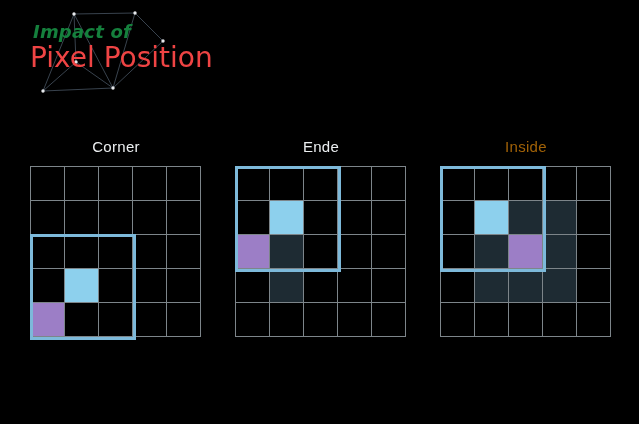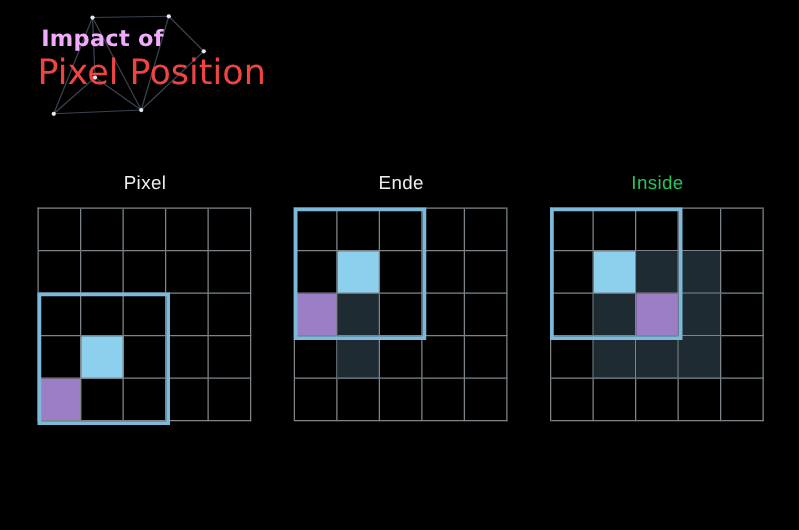--- a/index.html
+++ b/index.html
@@ -50,25 +50,25 @@
       <line x1="76" y1="62" x2="113" y2="88" stroke="#39434e" stroke-width="1"></line>
       <line x1="76" y1="62" x2="43" y2="91" stroke="#39434e" stroke-width="1"></line>
       <line x1="43" y1="91" x2="113" y2="88" stroke="#39434e" stroke-width="1"></line>
       <circle cx="74" cy="14" r="1.7" fill="#e6e9ec"></circle>
       <circle cx="135" cy="13" r="1.7" fill="#e6e9ec"></circle>
       <circle cx="163" cy="41" r="1.7" fill="#e6e9ec"></circle>
       <circle cx="76" cy="62" r="1.7" fill="#e6e9ec"></circle>
       <circle cx="113" cy="88" r="1.7" fill="#e6e9ec"></circle>
       <circle cx="43" cy="91" r="1.7" fill="#e6e9ec"></circle>
     </svg>
-  <div class="kicker" style="color: #f0abfc;">Impact of</div>
+  <div class="kicker" style="color: #15803d; font-style: italic;">Impact of</div>
   <div class="main-title" style="color: #ef4444;">Pixel Position</div>
   <div id="panels">
       <div class="panel" style="left: 30px;">
-        <div class="panel-label" style="color: rgb(236, 239, 241);">Pixel</div>
+        <div class="panel-label" style="color: rgb(236, 239, 241);">Corner</div>
         <div class="grid">
           <div class="cell"></div>
           <div class="cell"></div>
           <div class="cell"></div>
           <div class="cell"></div>
           <div class="cell"></div>
           <div class="cell"></div>
           <div class="cell"></div>
           <div class="cell"></div>
           <div class="cell"></div>
@@ -116,21 +116,21 @@
           <div class="cell"></div>
           <div class="cell"></div>
           <div class="cell"></div>
           <div class="cell"></div>
           <div class="cell"></div>
           <div class="cell"></div>
           <div class="kbox" style="left: -1px; top: -1px; width: 106px; height: 106px;"></div>
         </div>
       </div>
       <div class="panel" style="left: 440px;">
-        <div class="panel-label" style="color: #22c55e;">Inside</div>
+        <div class="panel-label" style="color: #a16207;">Inside</div>
         <div class="grid">
           <div class="cell"></div>
           <div class="cell"></div>
           <div class="cell"></div>
           <div class="cell"></div>
           <div class="cell"></div>
           <div class="cell"></div>
           <div class="cell" style="background: rgb(141, 208, 237);"></div>
           <div class="cell" style="background: rgb(30, 43, 51);"></div>
           <div class="cell" style="background: rgb(30, 43, 51);"></div>

